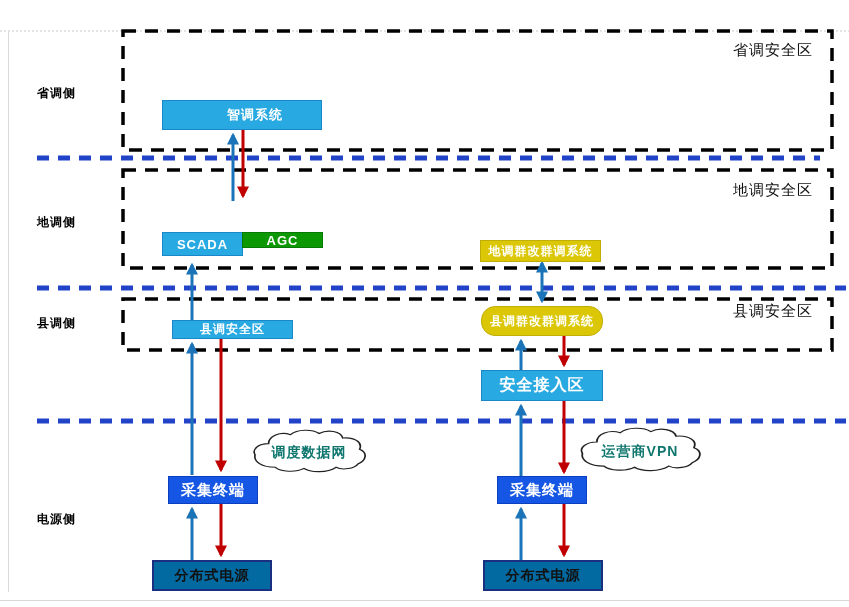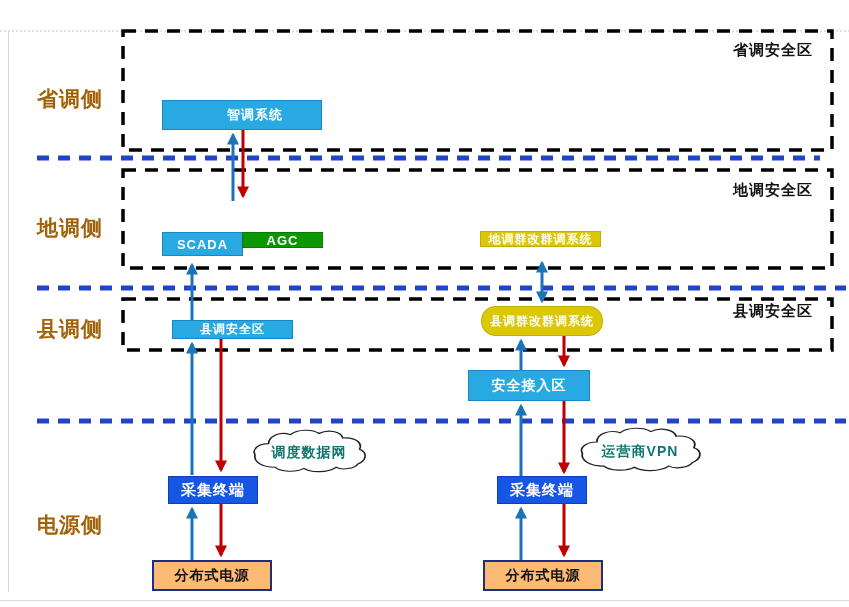--- a/index.html
+++ b/index.html
@@ -2,35 +2,35 @@
 <html><head>
 <meta charset="utf-8">
 <style>
   html,body{margin:0;padding:0;background:#fff;}
   .canvas{
     position:relative;width:849px;height:607px;background:#ffffff;overflow:hidden;
     font-family:"Liberation Sans","DejaVu Sans",sans-serif;
   }
   .canvas svg{position:absolute;left:0;top:0;}
   .side-label{
-    position:absolute;font-size:21px;font-weight:bold;color:#a16207;letter-spacing:1px;
+    position:absolute;font-size:12px;font-weight:bold;color:#000000;letter-spacing:1px;
   }
   .zone-label{
-    position:absolute;font-size:15px;font-weight:bold;color:#111;letter-spacing:1px;text-align:left;
+    position:absolute;font-size:15px;font-weight:normal;color:#111;letter-spacing:1px;text-align:left;
   }
   .node{
     position:absolute;display:flex;align-items:center;justify-content:center;
     color:#fff;font-weight:bold;text-align:center;box-sizing:border-box;letter-spacing:1px;
   }
   .lightblue{background:#29A9E1;border:1px solid #1A87C9;font-size:13px;}
   .sub{font-size:13px;font-weight:bold;}
   .green{background:#0B9803;border:1px solid #067A02;}
   .yellow{background:#DBC705;border:1px solid #C0AE04;font-size:12px;font-weight:bold;}
   .royal{background:#1556E4;border:1px solid #0B3FC0;font-size:15px;}
-  .whitebox{background:#fdba74;border:2px solid #1A2F80;color:#111;font-size:14px;}
+  .whitebox{background:#0369a1;border:2px solid #1A2F80;color:#111;font-size:14px;}
   .cloud-label{
     position:absolute;font-size:14px;font-weight:bold;color:#0f766e;text-align:center;letter-spacing:1px;
   }
 </style>
 </head>
 <body>
 
 <div class="canvas">
 
   <svg width="849" height="607" viewBox="0 0 849 607">
@@ -84,26 +84,26 @@
 
   <div class="zone-label" style="right:36px;top:41px;">省调安全区</div>
   <div class="zone-label" style="right:36px;top:181px;">地调安全区</div>
   <div class="zone-label" style="right:36px;top:302px;">县调安全区</div>
 
   <div class="node lightblue" style="left:162px;top:100px;width:160px;height:30px;padding-left:26px;">智调系统</div>
 
   <div class="node lightblue sub" style="left:162px;top:232px;width:81px;height:24px;">SCADA</div>
   <div class="node green sub" style="left:242px;top:232px;width:81px;height:16px;">AGC</div>
 
-  <div class="node yellow" style="left:480px;top:231px;width:121px;height:16px;">地调群改群调系统</div>
+  <div class="node yellow" style="left:480px;top:240px;width:121px;height:22px;">地调群改群调系统</div>
 
   <div class="node lightblue" style="left:172px;top:320px;width:121px;height:19px;font-size:12px;">县调安全区</div>
   <div class="node yellow" style="left:481px;top:306px;width:122px;height:30px;border-radius:14px;">县调群改群调系统</div>
 
-  <div class="node lightblue" style="left:468px;top:370px;width:122px;height:31px;font-size:14px;">安全接入区</div>
+  <div class="node lightblue" style="left:481px;top:370px;width:122px;height:31px;font-size:16px;">安全接入区</div>
 
   <div class="node royal" style="left:168px;top:476px;width:90px;height:28px;">采集终端</div>
   <div class="node royal" style="left:497px;top:476px;width:90px;height:28px;">采集终端</div>
 
   <div class="node whitebox" style="left:152px;top:560px;width:120px;height:31px;">分布式电源</div>
   <div class="node whitebox" style="left:483px;top:560px;width:120px;height:31px;">分布式电源</div>
 
   <div class="cloud-label" style="left:252px;top:444px;width:114px;">调度数据网</div>
   <div class="cloud-label" style="left:580px;top:443px;width:120px;">运营商VPN</div>
 

